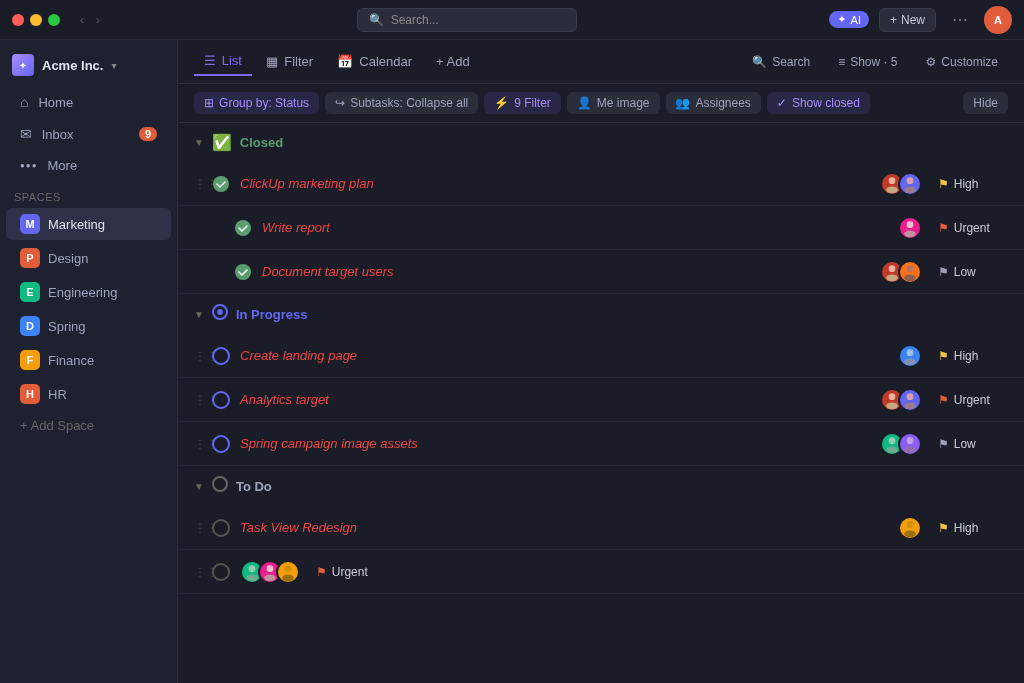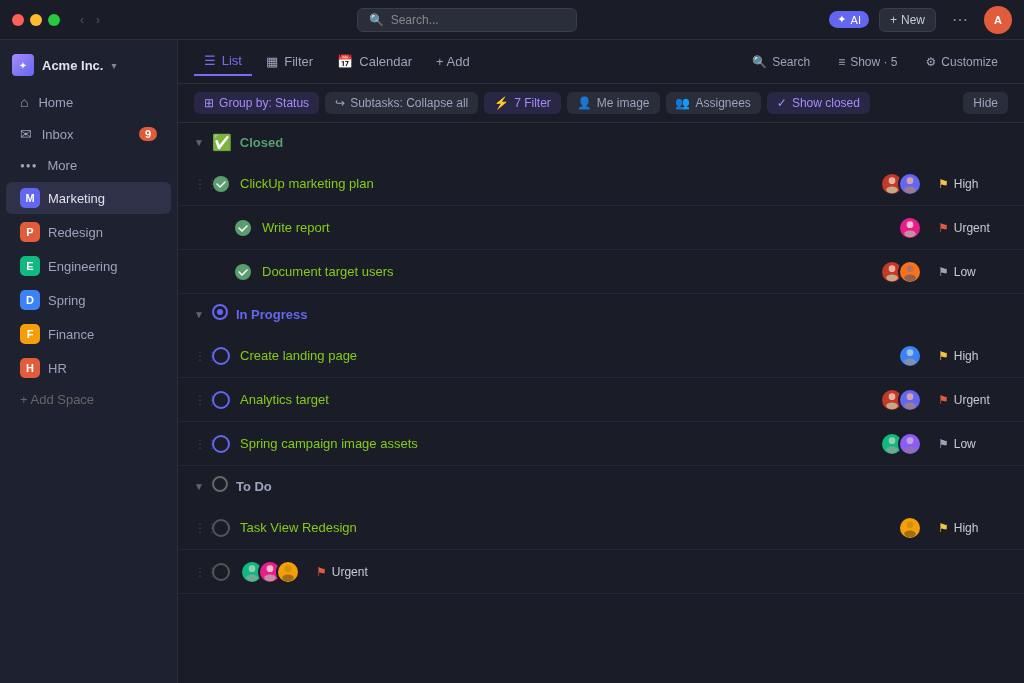--- a/index.html
+++ b/index.html
@@ -277,21 +277,22 @@
       align-items: center;
       padding: 0 16px;
       height: 44px;
       border-bottom: 1px solid #242638;
       cursor: pointer;
     }
     .task-drag { color: #444; font-size: 12px; margin-right: 4px; width: 14px; }
     .task-name {
       flex: 1;
       font-size: 13px;
-      color: #84cc16;
+      color: #ef4444;
+      font-style: italic;
     }
     .task-assignees {
       display: flex;
       margin-right: 16px;
     }
     .avatar {
       width: 24px; height: 24px; border-radius: 50%;
       background: #555;
       border: 2px solid #1a1d27;
       margin-left: -6px;
@@ -373,28 +374,29 @@
     <div class="sidebar-nav-item">
       <span class="icon">✉</span>
       <span>Inbox</span>
       <span class="inbox-badge">9</span>
     </div>
     <div class="sidebar-nav-item">
       <span class="icon" style="font-size:8px;letter-spacing:1px;">●●●</span>
       <span>More</span>
     </div>
 
+    <div class="spaces-label">Spaces</div>
 
     <div class="space-item active">
       <div class="space-dot" style="background:#6366f1;">M</div>
       <span>Marketing</span>
     </div>
     <div class="space-item">
       <div class="space-dot" style="background:#e05c3a;">P</div>
-      <span>Redesign</span>
+      <span>Design</span>
     </div>
     <div class="space-item">
       <div class="space-dot" style="background:#10b981;">E</div>
       <span>Engineering</span>
     </div>
     <div class="space-item">
       <div class="space-dot" style="background:#3b82f6;">D</div>
       <span>Spring</span>
     </div>
     <div class="space-item">
@@ -449,21 +451,21 @@
       <div class="filter-chip purple">
         <span>⊞</span>
         <span>Group by: Status</span>
       </div>
       <div class="filter-chip">
         <span>↪</span>
         <span>Subtasks: Collapse all</span>
       </div>
       <div class="filter-chip active-filter">
         <span>⚡</span>
-        <span>7 Filter</span>
+        <span>9 Filter</span>
       </div>
       <div class="filter-chip">
         <span>👤</span>
         <span>Me image</span>
       </div>
       <div class="filter-chip">
         <span>👥</span>
         <span>Assignees</span>
       </div>
       <div class="filter-chip show-closed">

